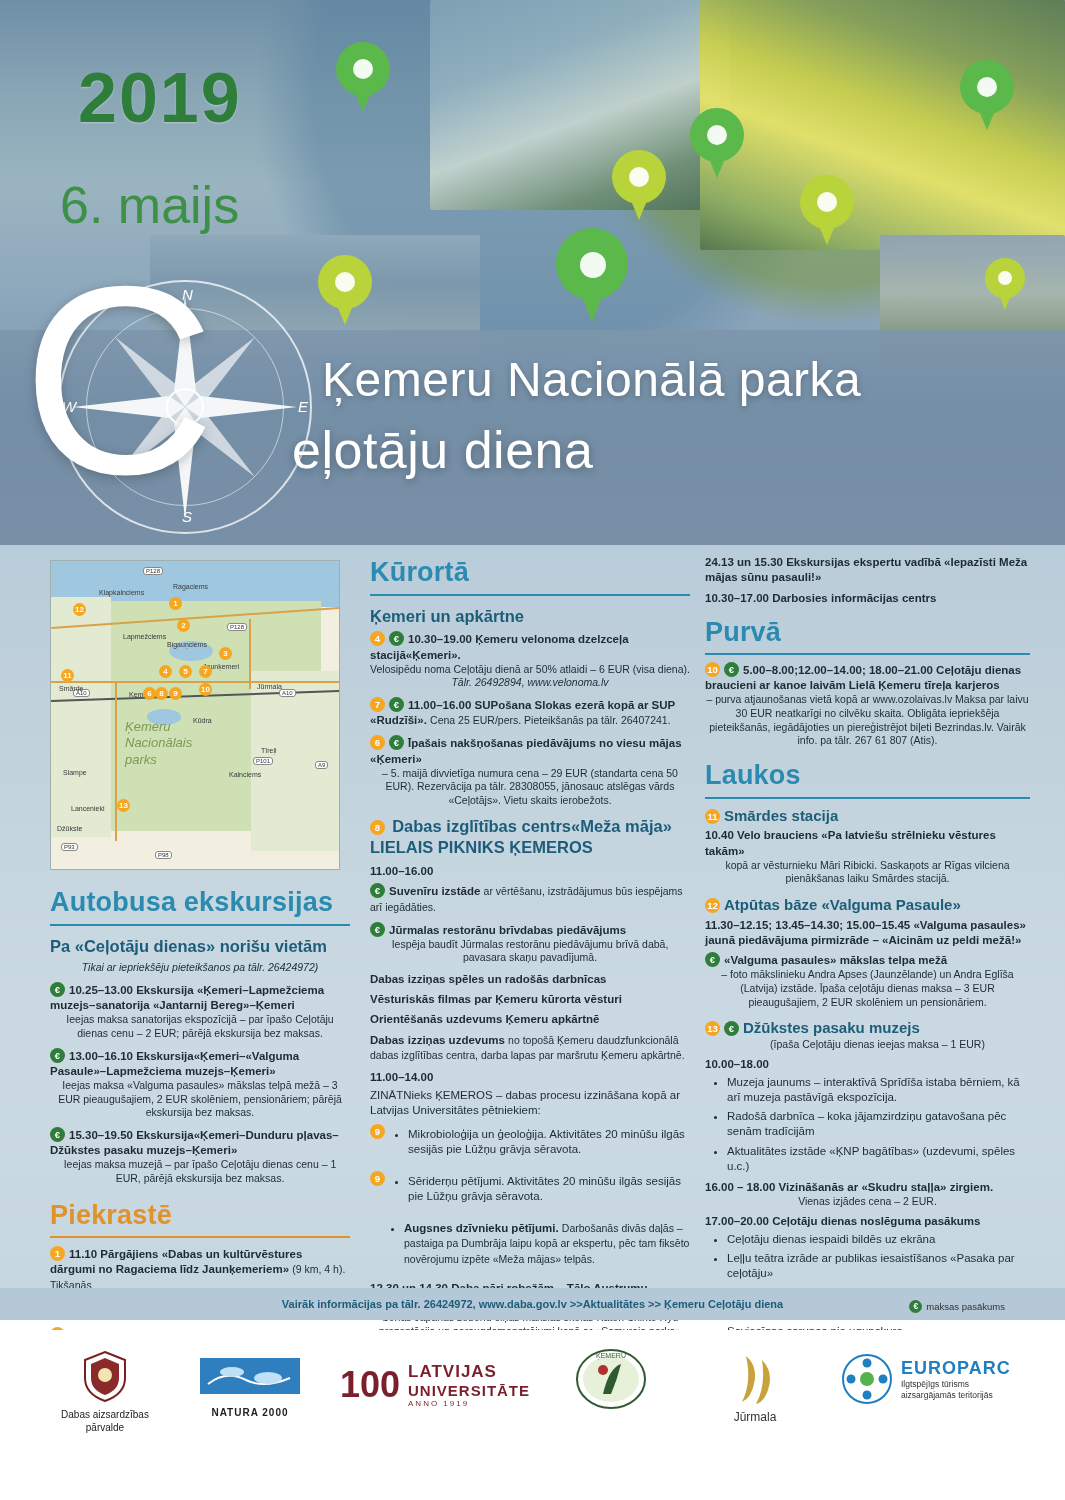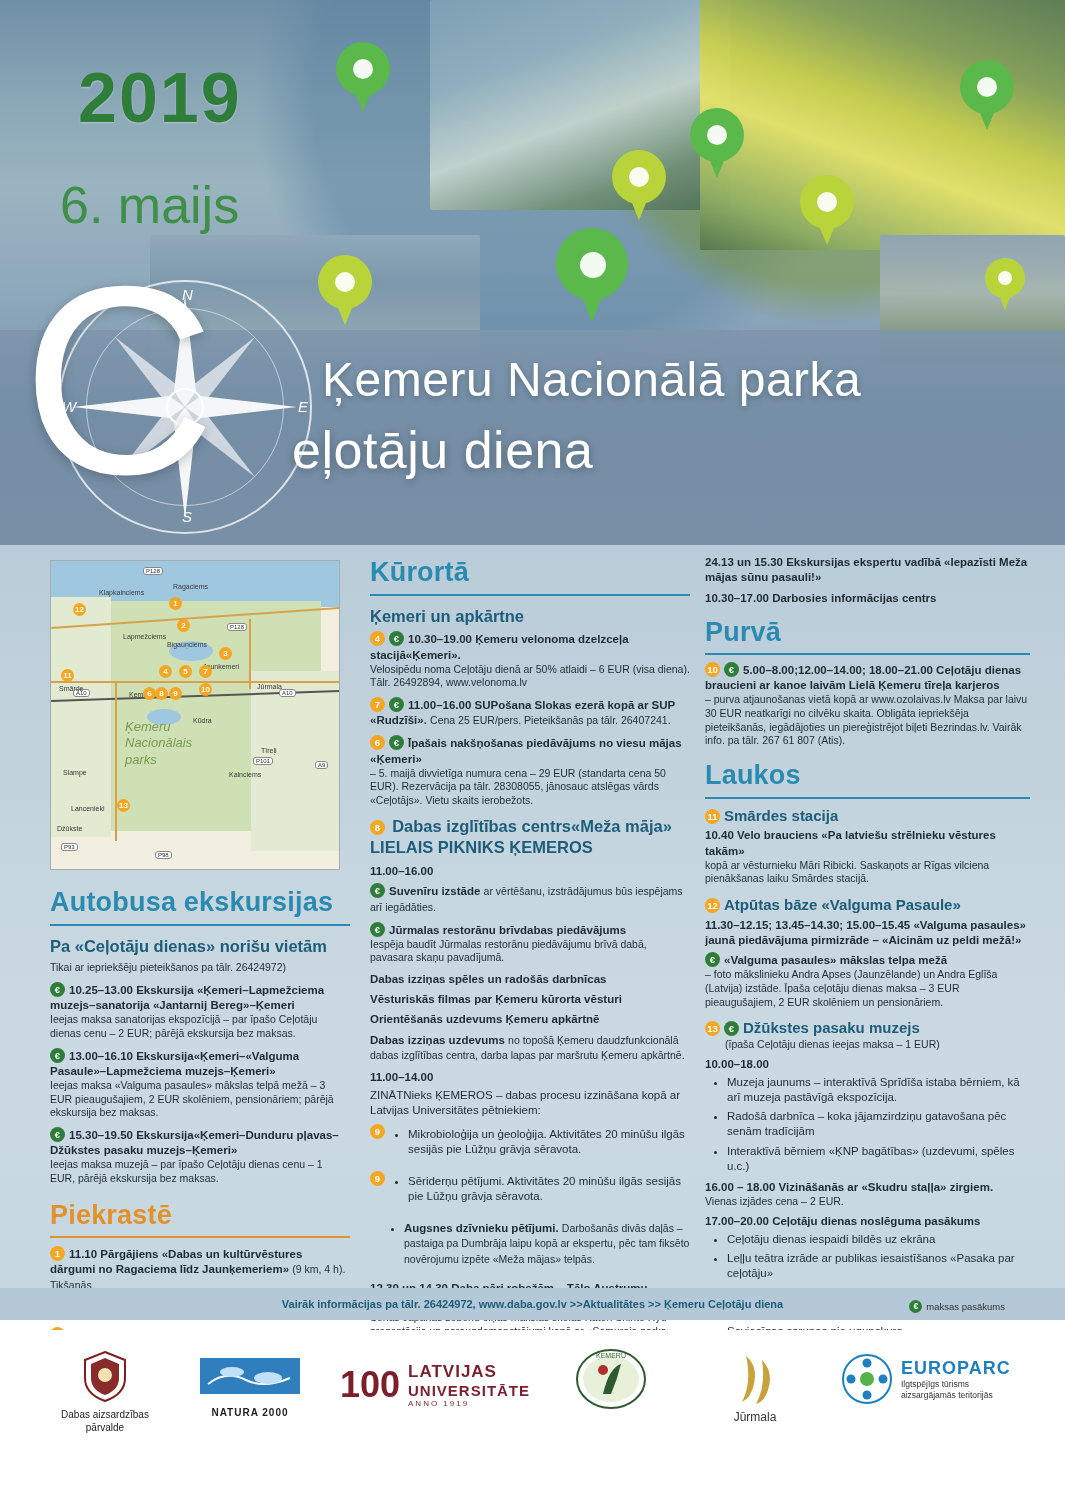--- a/index.html
+++ b/index.html
@@ -134,22 +134,22 @@
   .rule.orange { background:#e2922a; }
 
   .col { position:absolute; font-size:11.5px; color:#1d2b33; line-height:1.32; }
   .colL { left:50px; top:340px; width:300px; }
   .colM { left:370px; top:10px; width:320px; }
   .colR { left:705px; top:10px; width:325px; }
 
   .sub { font-size:16.5px; font-weight:700; color:#1d5d7a; margin:10px 0 4px; }
   .sub2 { font-size:15px; font-weight:700; color:#1d2b33; margin:8px 0 3px; }
   .lead { font-weight:700; }
-  .it { }
-  .sm { font-size:10.5px; line-height:1.3; }
+  .it { font-style:italic; }
+  .sm { font-size:10.5px; line-height:1.3;text-align:center; }
 
   .item { position:relative; padding-left:0; margin-bottom:7px; }
   .badge {
     display:inline-block; width:15px; height:15px; border-radius:50%;
     background:#f5a623; color:#fff; font-size:9.5px; font-weight:700;
     line-height:15px; text-align:center; margin-right:4px; vertical-align:1px;
   }
   .eur {
     display:inline-block; width:15px; height:15px; border-radius:50%;
     background:#2f7d3a; color:#fff; font-size:9.5px; font-weight:700;
@@ -457,21 +457,21 @@
       <div class="sm">– foto mākslinieku Andra Apses (Jaunzēlande) un Andra Eglīša (Latvija) izstāde. Īpaša ceļotāju dienas maksa – 3 EUR pieaugušajiem, 2 EUR skolēniem un pensionāriem.</div>
     </div>
 
     <div style="margin-top:9px;">
       <span class="badge">13</span><span class="eur">€</span><span class="sub2" style="display:inline;color:#1d5d7a;">Džūkstes pasaku muzejs</span>
       <div class="sm" style="margin-left:20px;">(īpaša Ceļotāju dienas ieejas maksa – 1 EUR)</div>
       <div class="lead" style="margin-top:5px;">10.00–18.00</div>
       <ul class="dots" style="margin-left:22px;">
         <li>Muzeja jaunums – interaktīvā Sprīdīša istaba bērniem, kā arī muzeja pastāvīgā ekspozīcija.</li>
         <li>Radošā darbnīca – koka jājamzirdziņu gatavošana pēc senām tradīcijām</li>
-        <li>Interaktīvā bērniem «ĶNP bagātības» (uzdevumi, spēles u.c.)</li>
+        <li>Aktualitātes izstāde «ĶNP bagātības» (uzdevumi, spēles u.c.)</li>
       </ul>
       <div class="lead">16.00 – 18.00 Vizināšanās ar «Skudru staļļa» zirgiem.</div>
       <div class="sm">Vienas izjādes cena – 2 EUR.</div>
       <div class="lead" style="margin-top:5px;">17.00–20.00 Ceļotāju dienas noslēguma pasākums</div>
       <ul class="dots" style="margin-left:22px;">
         <li>Ceļotāju dienas iespaidi bildēs uz ekrāna</li>
         <li>Leļļu teātra izrāde ar publikas iesaistīšanos «Pasaka par ceļotāju»</li>
         <li>Aktīvāko dalībnieku svinīga apbalvošana</li>
         <li>Cirvja kāta zupas vārīšana uz ugunskura</li>
         <li>Saviesīgas sarunas  pie ugunskura</li>

